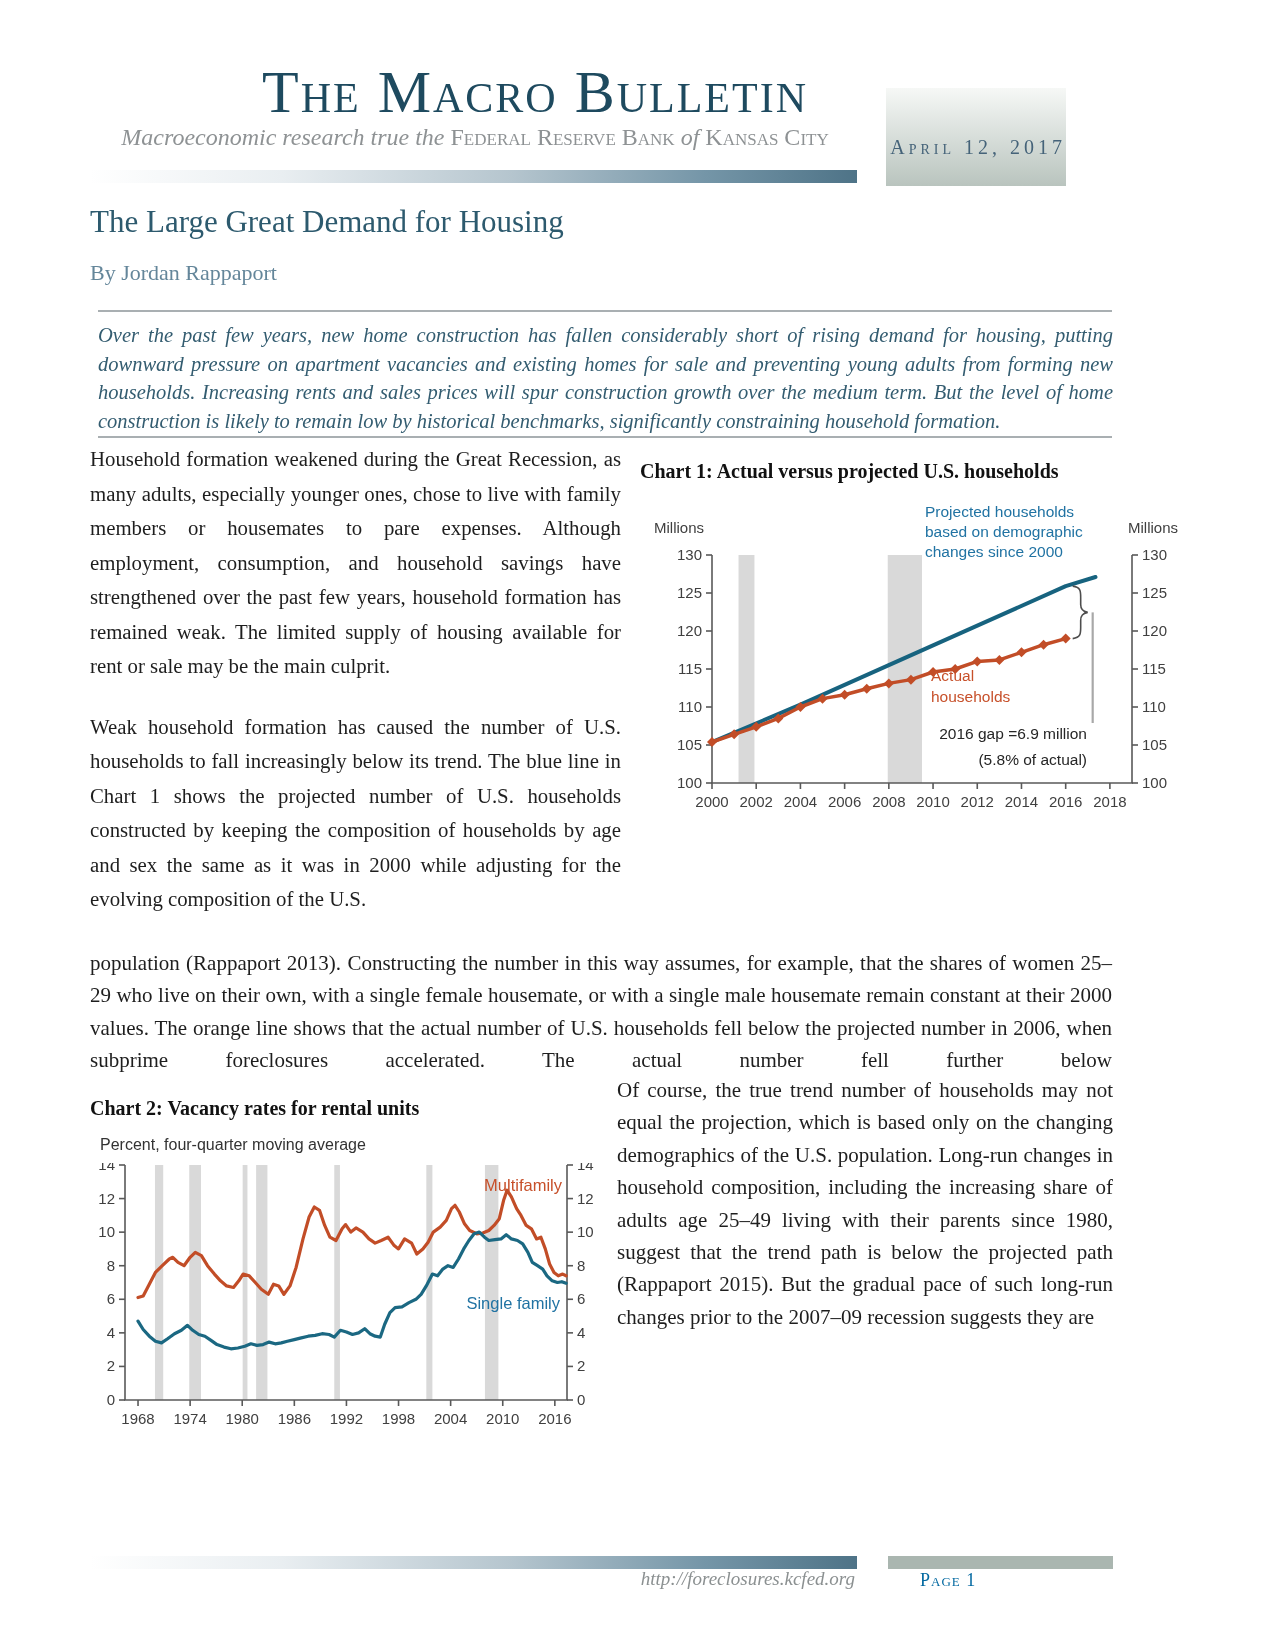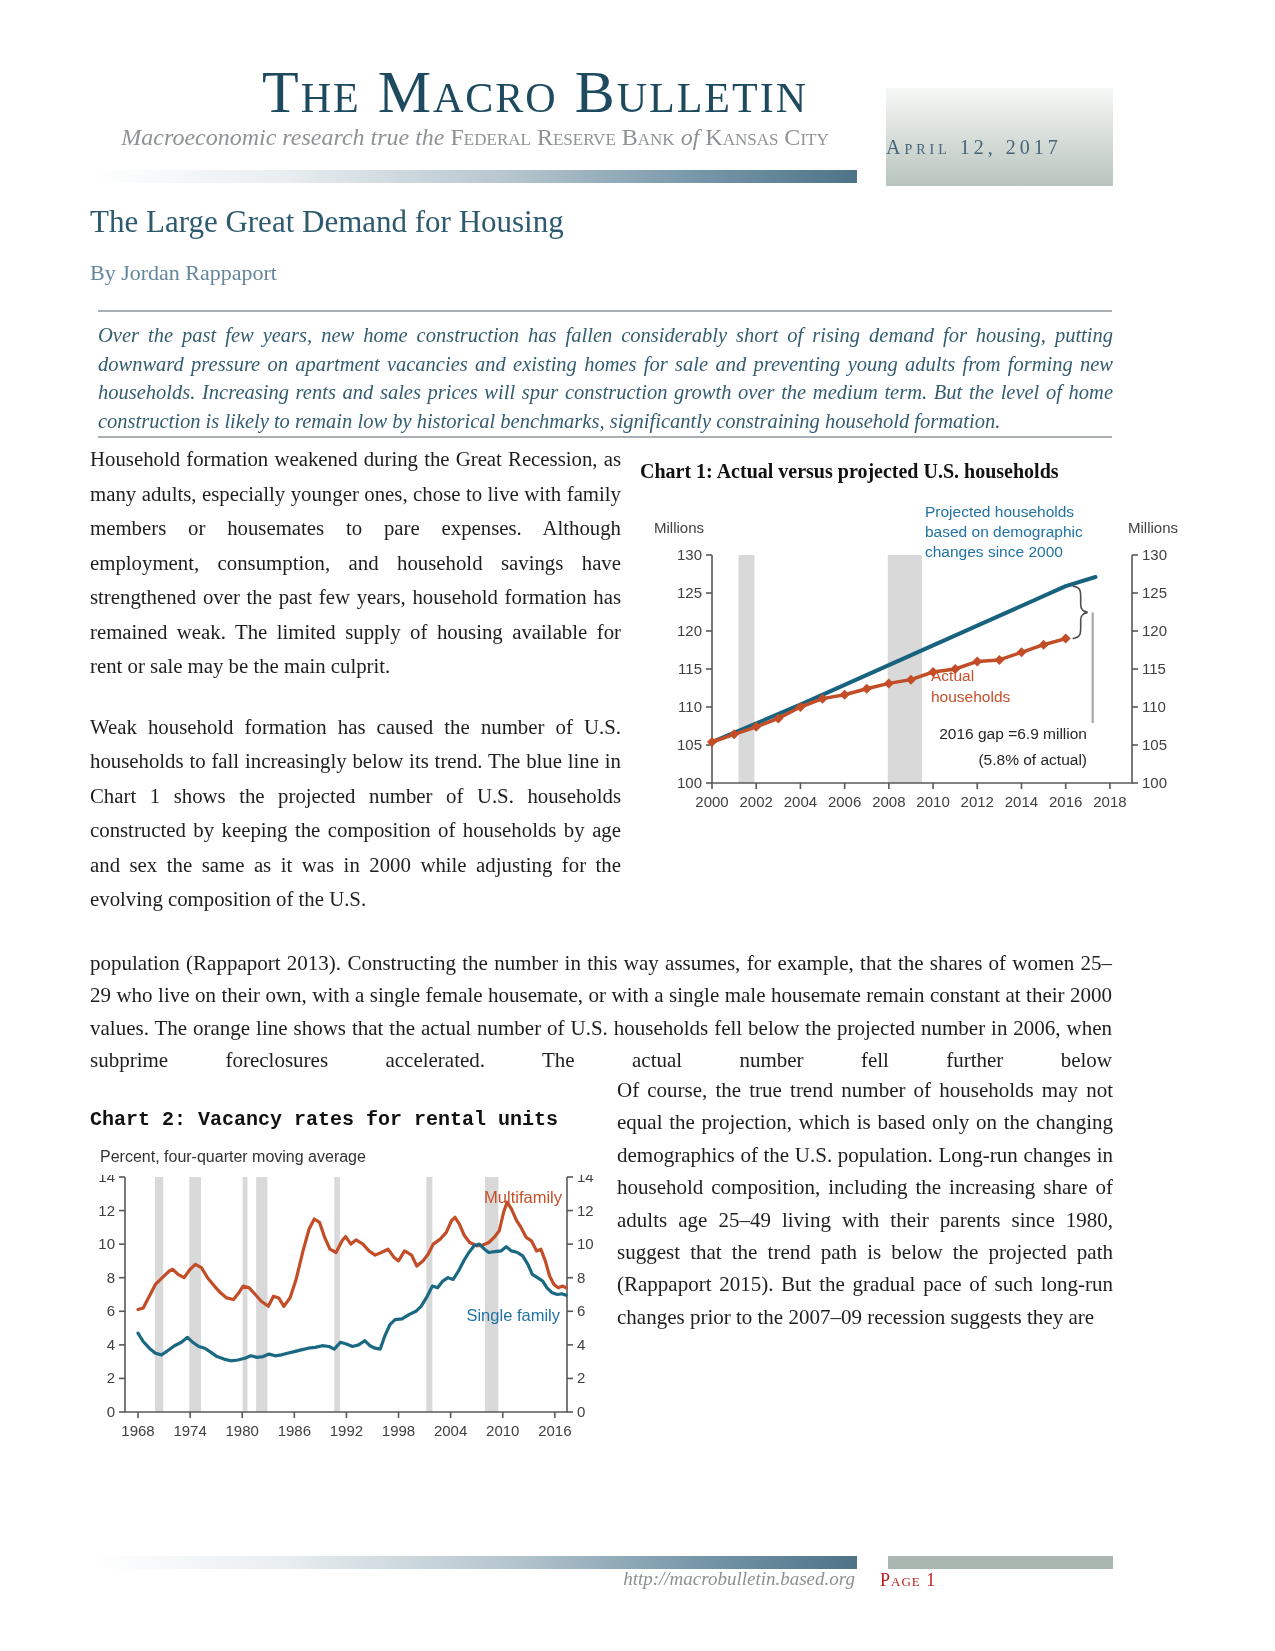--- a/index.html
+++ b/index.html
@@ -8,22 +8,22 @@
 
   
   .mast-title{position:absolute;left:150px;top:58px;width:770px;text-align:center;
       font-variant:small-caps;font-size:60px;letter-spacing:2px;color:#1e4a5f;font-weight:400;}
   .mast-sub{position:absolute;left:90px;top:124px;width:770px;text-align:center;
       font-size:24px;color:#8e9294;}
   .mast-sub em{font-style:italic;}
   .sc{font-variant:small-caps;font-style:normal;}
   .grad-bar{position:absolute;left:90px;top:170px;width:767px;height:13px;
       background:linear-gradient(to right,#ffffff 0%,#e9eef1 25%,#b5c5ce 55%,#7596a8 80%,#4e7387 100%);}
-  .date-box{position:absolute;left:886px;top:88px;width:227px;height:98px;
-      background:linear-gradient(#f6f8f6,#b9c4be);text-align:left;}
+  .date-box{position:absolute;left:886px;top:88px;width:180px;height:98px;
+      background:linear-gradient(#f6f8f6,#b9c4be);text-align:right;}
   .date-box .sc{display:inline-block;margin-top:48px;font-size:20px;letter-spacing:4px;color:#456379;}
 
   
   .article-title{position:absolute;left:90px;top:204px;font-size:31px;color:#2d5a6e;}
   .byline{position:absolute;left:90px;top:260px;font-size:22px;color:#64869a;}
   .rule{position:absolute;left:98px;width:1014px;height:2px;background:#a9afb2;}
   .rule1{top:310px;} .rule2{top:436px;}
   .abstract{position:absolute;left:98px;top:321px;width:1015px;font-style:italic;
       font-size:20.5px;line-height:28.5px;color:#335c70;text-align:justify;}
 
@@ -37,36 +37,36 @@
       line-height:32.4px;text-align:justify;}
   .col-right p{margin:0 0 24px 0;}
 
   
   figure{margin:0;padding:0;}
   .chart1{position:absolute;left:640px;top:452px;width:552px;}
   .chart2{position:absolute;left:90px;top:1095px;width:620px;}
   .chart-title{font-family:"Liberation Serif","DejaVu Serif",serif;font-weight:bold;
       font-size:20px;color:#111;line-height:26px;}
   .chart1 .chart-title{margin:6px 0 11px 0;}
-  .chart2 .chart-title{margin:12px 0 14px 0;font-family:Liberation Mono, monospace;}
+  .chart2 .chart-title{margin:0 0 14px 0;}
   .chart-subtitle{font-family:"Liberation Sans","DejaVu Sans",sans-serif;font-size:16px;
       color:#333;line-height:20px;margin:0 0 8px 10px;}
   .chart-notes{font-size:17px;line-height:29px;color:#1e1e1e;}
   .chart-notes p{margin:0;}
   .c1-notes{width:478px;margin-top:7px;}
   .c2-notes{width:468px;margin-top:8px;}
 
   
   .foot-grad{position:absolute;left:90px;top:1556px;width:767px;height:13px;
       background:linear-gradient(to right,#ffffff 0%,#e9eef1 25%,#b5c5ce 55%,#7596a8 80%,#4e7387 100%);}
   .foot-gray{position:absolute;left:888px;top:1556px;width:225px;height:13px;background:#aab6b0;}
   .foot-url{position:absolute;left:455px;top:1568px;width:400px;text-align:right;
       font-style:italic;font-size:19px;color:#8b9091;}
-  .foot-page{position:absolute;left:880px;top:1570px;font-size:18px;letter-spacing:1px;
-      color:#b91c1c;}
+  .foot-page{position:absolute;left:920px;top:1570px;font-size:18px;letter-spacing:1px;
+      color:#0369a1;}
 </style>
 </head>
 <body>
 
 <div class="page">
 
   <header>
     <div class="mast-title">The Macro Bulletin</div>
     <div class="mast-sub"><em>Macroeconomic research true the </em><span class="sc">Federal Reserve Bank</span><em> of </em><span class="sc">Kansas City</span></div>
     <div class="grad-bar"></div>
@@ -251,17 +251,17 @@
       </svg>
   </figure>
 
   <div class="col-right">
     <p>Of course, the true trend number of households may not equal the projection, which is based only on the changing demographics of the U.S. population. Long-run changes in household composition, including the increasing share of adults age 25–49 living with their parents since 1980, suggest that the trend path is below the projected path (Rappaport 2015). But the gradual pace of such long-run changes prior to the 2007–09 recession suggests they are</p>
   </div>
 
   <footer>
     <div class="foot-grad"></div>
     <div class="foot-gray"></div>
-    <div class="foot-url">http://macrobulletin.based.org</div>
+    <div class="foot-url">http://foreclosures.kcfed.org</div>
     <div class="foot-page sc">Page 1</div>
   </footer>
 
 </div>
 
 </body></html>

